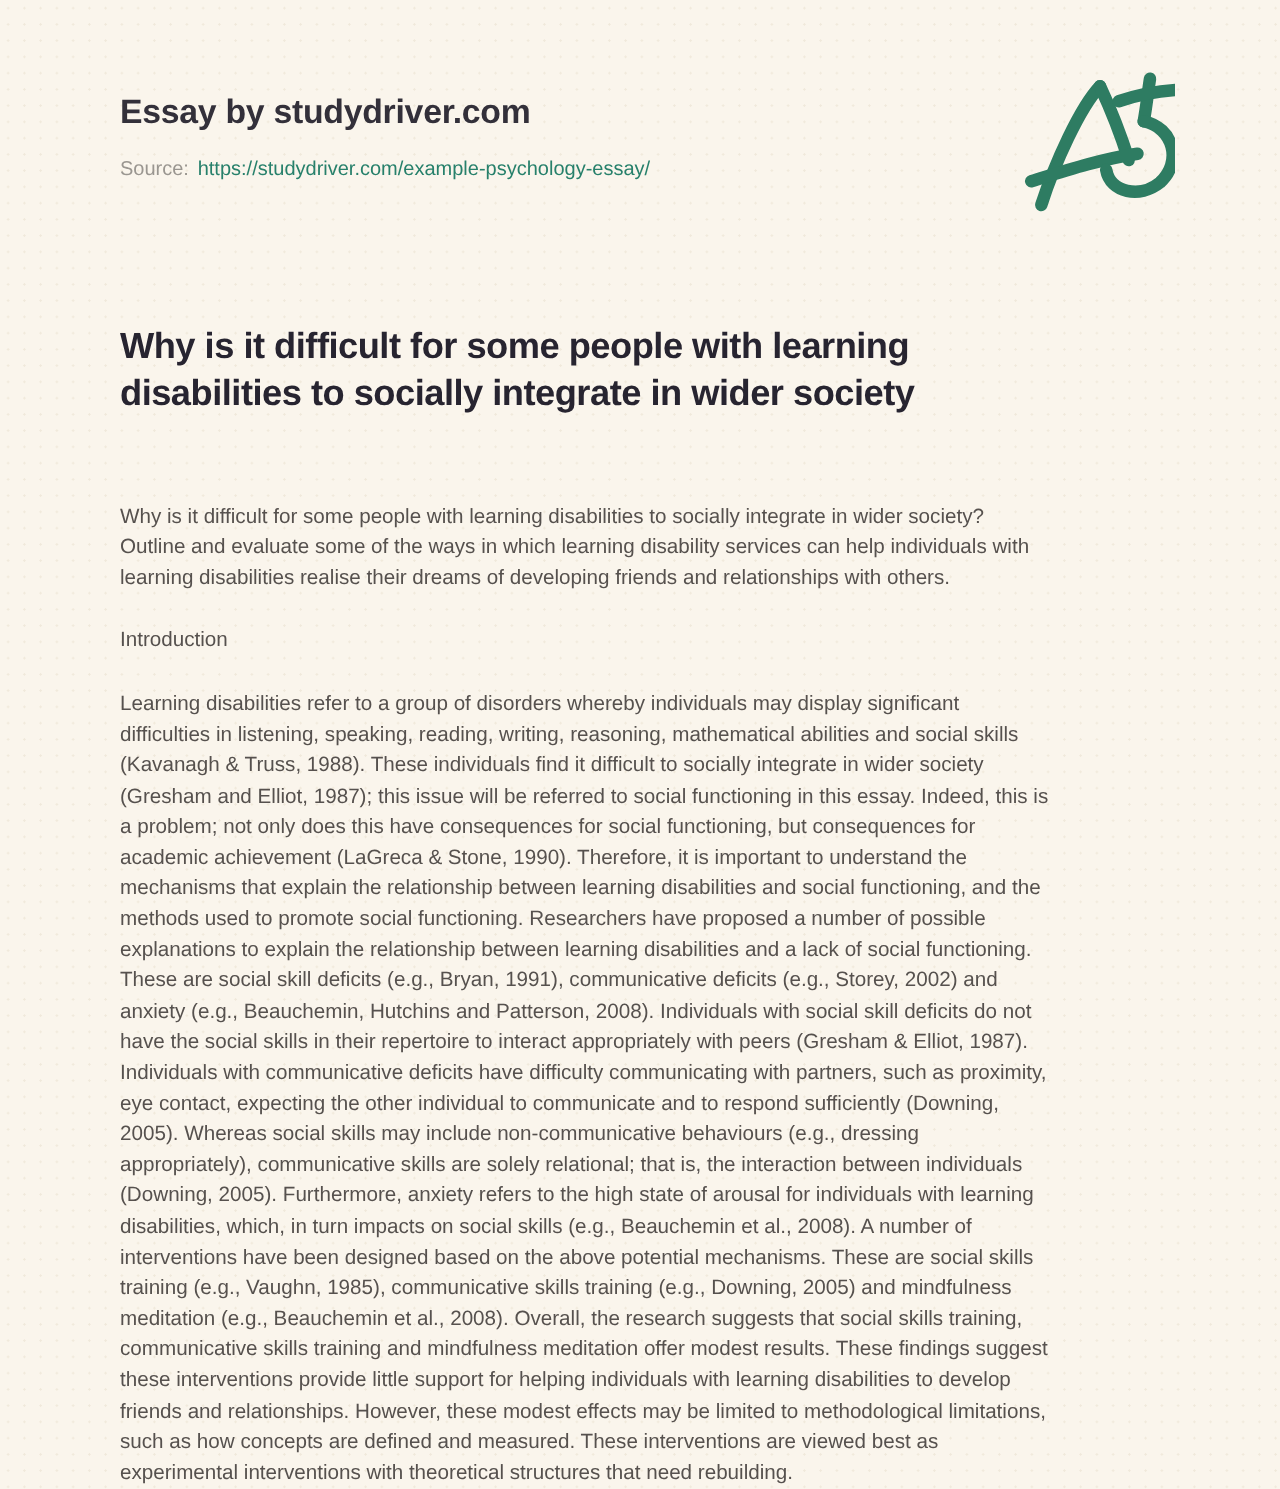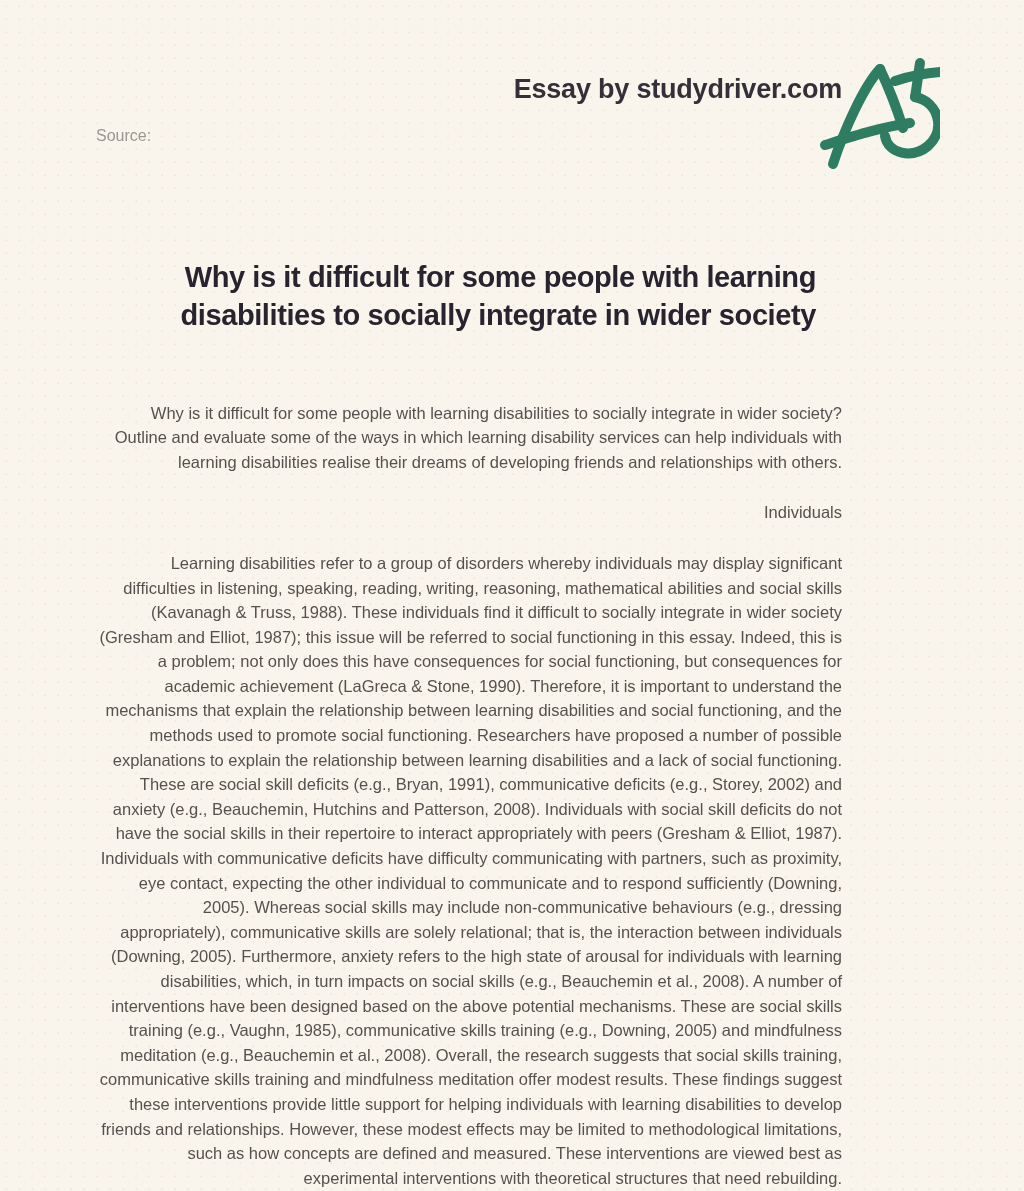--- a/index.html
+++ b/index.html
@@ -15,21 +15,20 @@
     background-size: 13px 13px;
     font-family: "Liberation Sans", "DejaVu Sans", sans-serif;
     position: relative;
   }
   .page {
     position: relative;
     width: 936px;
     height: 1191px;
     box-sizing: border-box;
     padding: 74px 94px 0 96px;
-    text-align: right;
   }
   .site-title {
     font-size: 27px;
     font-weight: 700;
     color: #33303a;
     letter-spacing: -0.2px;
     margin: 0 0 22px 0;
   }
   .source-row {
     font-size: 16px;
@@ -72,20 +71,21 @@
 </style>
 </head>
 <body>
 
 <div class="page">
 
   <div class="header">
     <h1 class="site-title">Essay by studydriver.com</h1>
     <div class="source-row">
       <span>Source:</span>
+      <a href="#">https://studydriver.com/example-psychology-essay/</a>
     </div>
   </div>
 
   <div class="logo">
     <svg width="122" height="122" viewBox="0 0 122 122" fill="none" xmlns="http://www.w3.org/2000/svg">
       <g stroke="#2e7c62" stroke-width="10" stroke-linecap="round" fill="none">
 
         <path d="M15 112 C 26 78, 46 34, 62 17"></path>
 
         <path d="M62 17 C 70 34, 79 57, 85 76"></path>
@@ -98,18 +98,18 @@
 
         <path d="M77 29 C 92 24, 108 21, 123 20"></path>
       </g>
     </svg>
   </div>
 
   <h2 class="article-title">Why is it difficult for some people with learning disabilities to socially integrate in wider society</h2>
 
   <div class="article-body">
     <p>Why is it difficult for some people with learning disabilities to socially integrate in wider society? Outline and evaluate some of the ways in which learning disability services can help individuals with learning disabilities realise their dreams of developing friends and relationships with others.</p>
-    <p class="section-heading">Individuals</p>
+    <p class="section-heading">Introduction</p>
     <p>Learning disabilities refer to a group of disorders whereby individuals may display significant difficulties in listening, speaking, reading, writing, reasoning, mathematical abilities and social skills (Kavanagh &amp; Truss, 1988). These individuals find it difficult to socially integrate in wider society (Gresham and Elliot, 1987); this issue will be referred to social functioning in this essay. Indeed, this is a problem; not only does this have consequences for social functioning, but consequences for academic achievement (LaGreca &amp; Stone, 1990). Therefore, it is important to understand the mechanisms that explain the relationship between learning disabilities and social functioning, and the methods used to promote social functioning. Researchers have proposed a number of possible explanations to explain the relationship between learning disabilities and a lack of social functioning. These are social skill deficits (e.g., Bryan, 1991), communicative deficits (e.g., Storey, 2002) and anxiety (e.g., Beauchemin, Hutchins and Patterson, 2008). Individuals with social skill deficits do not have the social skills in their repertoire to interact appropriately with peers (Gresham &amp; Elliot, 1987). Individuals with communicative deficits have difficulty communicating with partners, such as proximity, eye contact, expecting the other individual to communicate and to respond sufficiently (Downing, 2005). Whereas social skills may include non-communicative behaviours (e.g., dressing appropriately), communicative skills are solely relational; that is, the interaction between individuals (Downing, 2005). Furthermore, anxiety refers to the high state of arousal for individuals with learning disabilities, which, in turn impacts on social skills (e.g., Beauchemin et al., 2008). A number of interventions have been designed based on the above potential mechanisms. These are social skills training (e.g., Vaughn, 1985), communicative skills training (e.g., Downing, 2005) and mindfulness meditation (e.g., Beauchemin et al., 2008). Overall, the research suggests that social skills training, communicative skills training and mindfulness meditation offer modest results. These findings suggest these interventions provide little support for helping individuals with learning disabilities to develop friends and relationships. However, these modest effects may be limited to methodological limitations, such as how concepts are defined and measured. These interventions are viewed best as experimental interventions with theoretical structures that need rebuilding.</p>
 
   </div>
 
 </div>
 
 </body></html>

